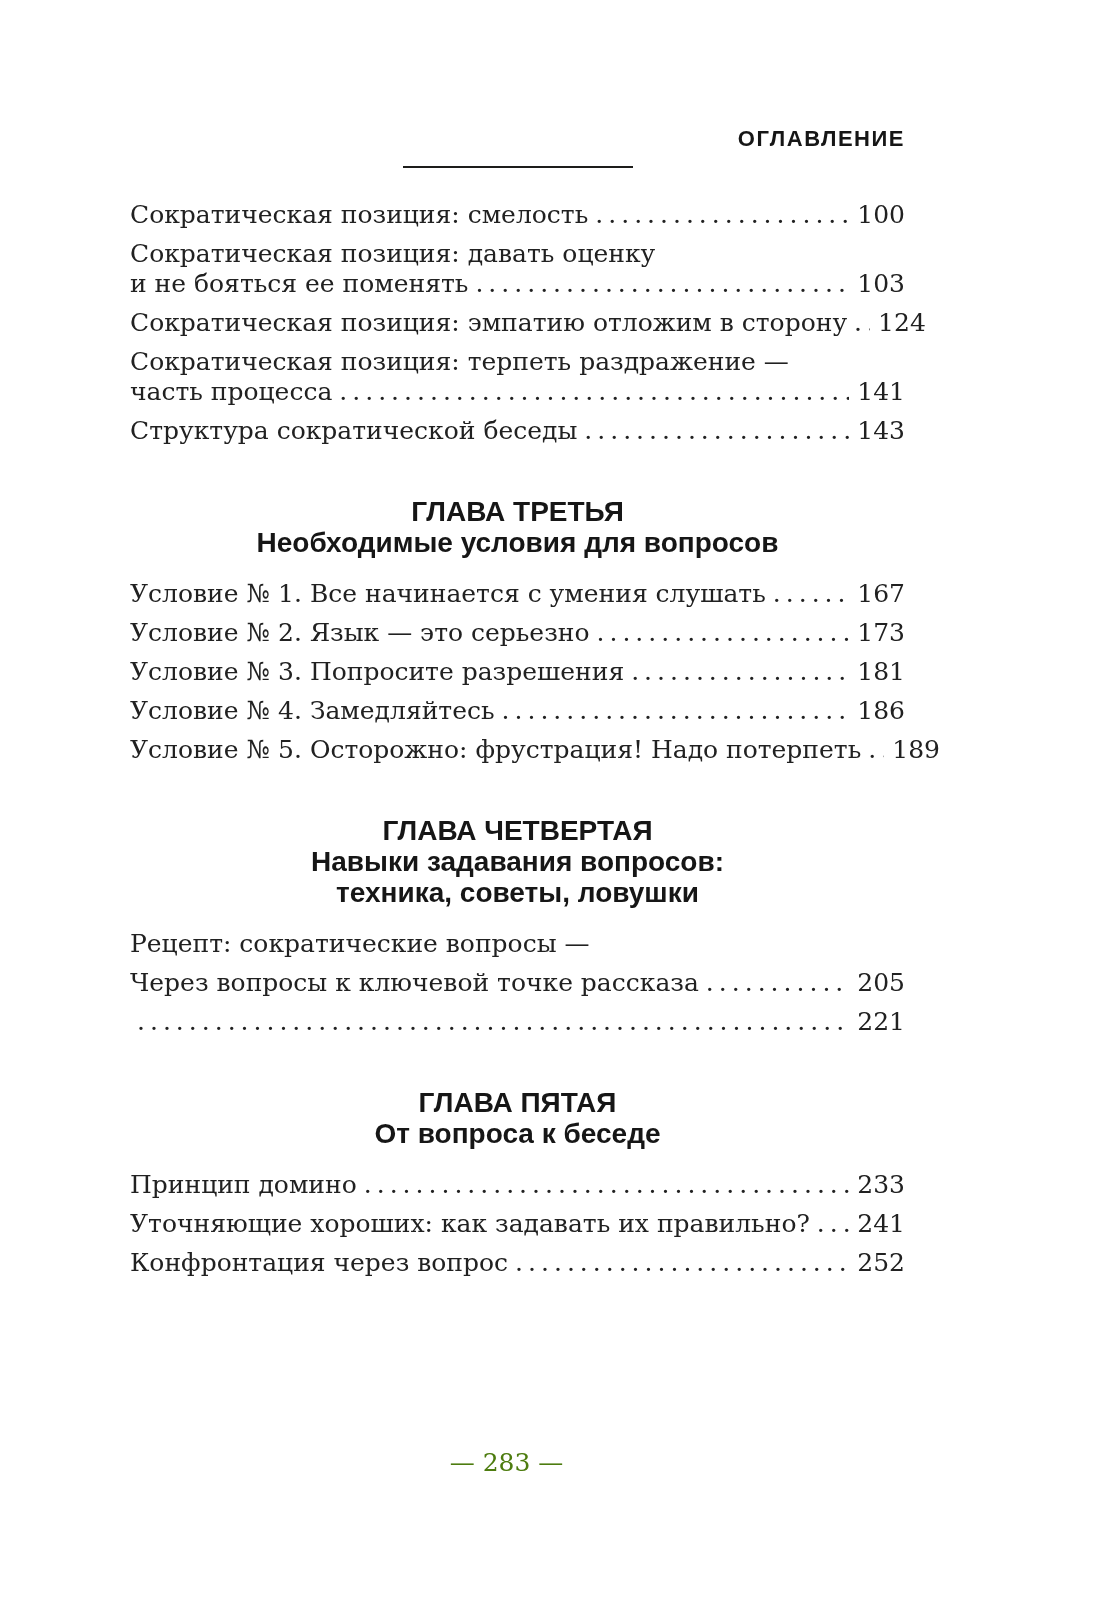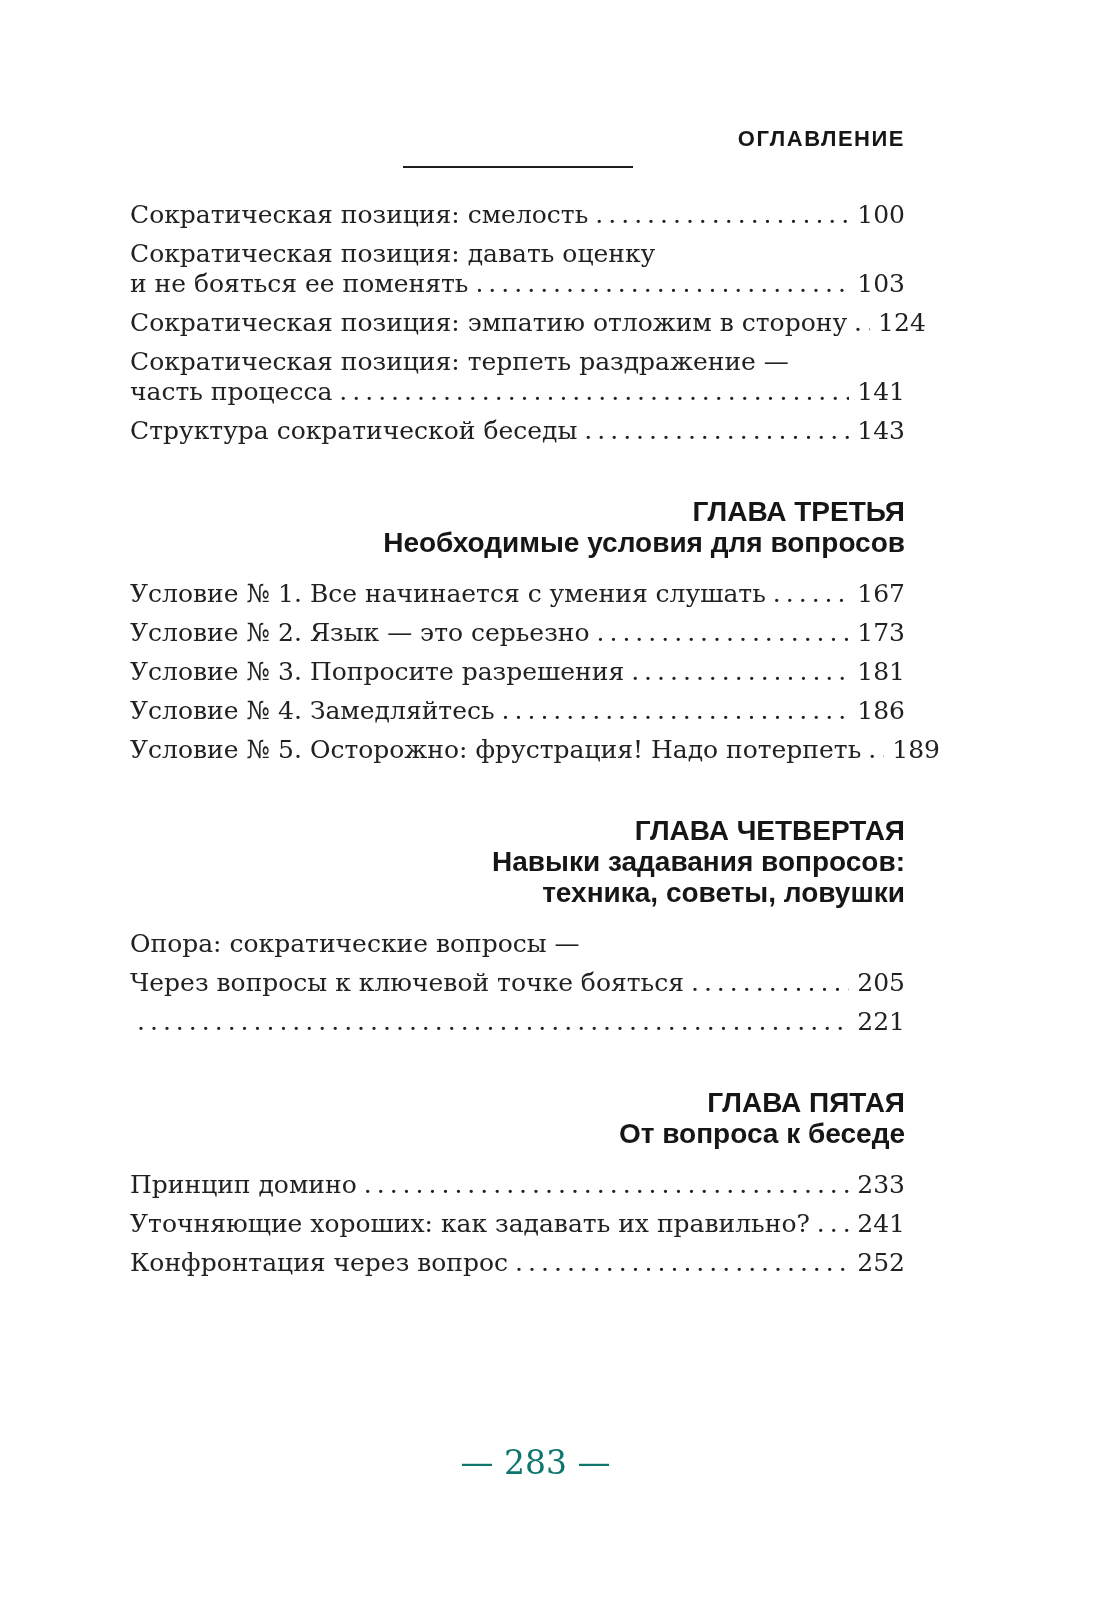--- a/index.html
+++ b/index.html
@@ -67,36 +67,36 @@
     content: "..........................................................................";
     letter-spacing: 5px;
     color: #212121;
   }
   .pg {
     white-space: nowrap;
     padding-left: 4px;
   }
   .section-heading {
     margin: 50px 0 21px 0;
-    text-align: right;
+    text-align: center;
     font-family: "Liberation Sans", sans-serif;
     font-weight: bold;
     font-size: 28px;
     line-height: 31px;
     color: #161616;
   }
   .folio {
     position: absolute;
-    left: 148px;
+    left: 119px;
     top: 1448px;
     width: 775px;
     text-align: center;
-    font-size: 33px;
+    font-size: 25px;
     line-height: 30px;
-    color: #0f766e;
+    color: #4d7c0f;
   }
 </style>
 </head>
 <body>
 
 <div class="page">
 
   <div class="doc-header">
     <div class="doc-title">ОГЛАВЛЕНИЕ</div>
     <div class="title-rule"></div>
@@ -207,27 +207,27 @@
     <div class="section-heading">
       <div>ГЛАВА ЧЕТВЕРТАЯ</div>
       <div>Навыки задавания вопросов:</div>
       <div>техника, советы, ловушки</div>
     </div>
 
     <div class="entries">
 
       <div class="entry">
         <div class="line">
-          <span class="txt">Опора: сократические вопросы —</span>
-        </div>
-      </div>
-
-      <div class="entry">
-        <div class="line">
-          <span class="txt">Через вопросы к ключевой точке бояться</span>
+          <span class="txt">Рецепт: сократические вопросы —</span>
+        </div>
+      </div>
+
+      <div class="entry">
+        <div class="line">
+          <span class="txt">Через вопросы к ключевой точке рассказа</span>
           <span class="dots"></span>
           <span class="pg">205</span>
         </div>
       </div>
 
 
       <div class="entry">
         <div class="line">
           <span class="dots"></span>
           <span class="pg">221</span>

